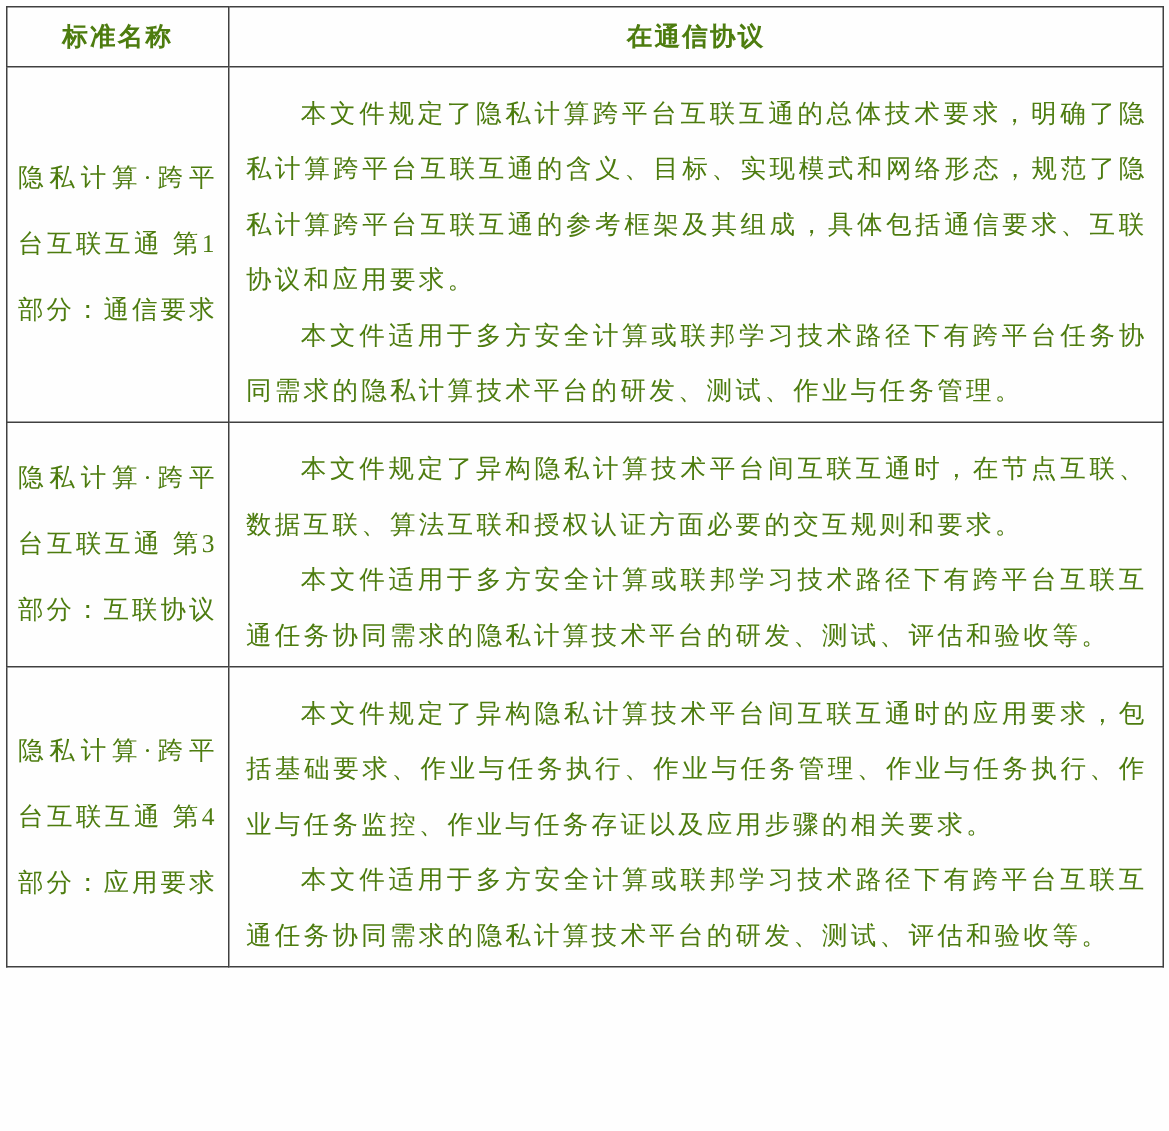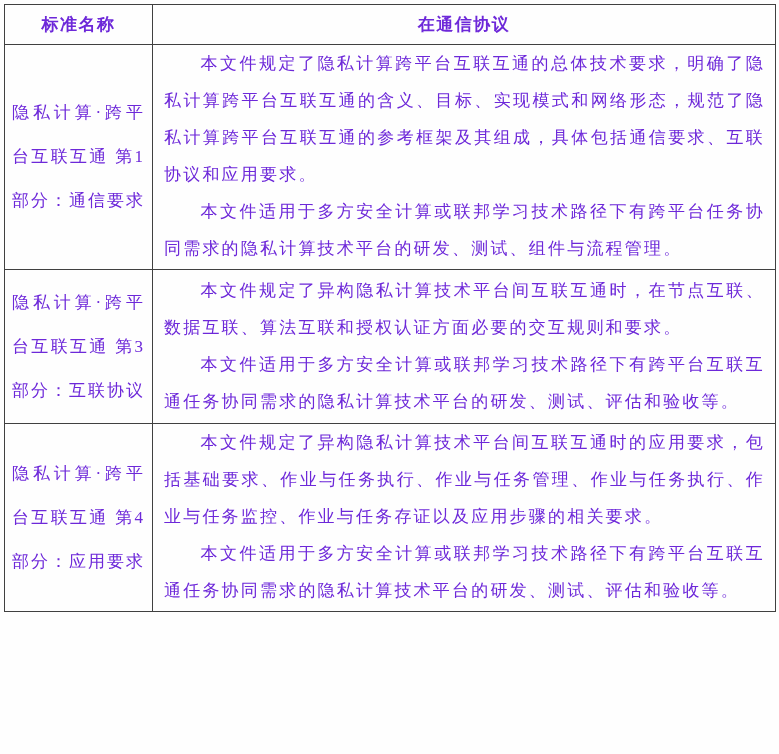--- a/index.html
+++ b/index.html
@@ -22,21 +22,21 @@
   }
   table.std-table {
     border-collapse: collapse;
     table-layout: fixed;
     width: 771px;
   }
   col.c1 { width: 148px; }
   col.c2 { width: 623px; }
   th, td {
     border: 1px solid #404040;
-    color: #6d28d9;
+    color: #4d7c0f;
     box-sizing: border-box;
   }
   th {
     font-family: "Liberation Sans", sans-serif;
     font-weight: 600;
     font-size: 17px;
     letter-spacing: 1.5px;
     text-align: center;
     vertical-align: middle;
   }
@@ -48,21 +48,21 @@
   td.name-cell {
     font-size: 17px;
     line-height: 44px;
     letter-spacing: 2px;
     padding: 0 7px;
     text-align: justify;
     text-justify: inter-ideograph;
     vertical-align: middle;
   }
   td.content-cell {
-    padding: 0 10px 2px 11px;
+    padding: 12px 10px 2px 11px;
     vertical-align: middle;
   }
   td.content-cell p {
     margin: 0;
     font-size: 17px;
     line-height: 37px;
     letter-spacing: 2.2px;
     text-indent: 2.15em;
     text-align: justify;
     text-justify: inter-ideograph;
@@ -81,21 +81,21 @@
       <tr class="header-row">
         <th>标准名称</th>
         <th>在通信协议</th>
       </tr>
     </thead>
     <tbody>
       <tr class="r1">
         <td class="name-cell">隐私计算·跨平台互联互通 第1部分：通信要求</td>
         <td class="content-cell">
           <p>本文件规定了隐私计算跨平台互联互通的总体技术要求，明确了隐私计算跨平台互联互通的含义、目标、实现模式和网络形态，规范了隐私计算跨平台互联互通的参考框架及其组成，具体包括通信要求、互联协议和应用要求。</p>
-          <p>本文件适用于多方安全计算或联邦学习技术路径下有跨平台任务协同需求的隐私计算技术平台的研发、测试、组件与流程管理。</p>
+          <p>本文件适用于多方安全计算或联邦学习技术路径下有跨平台任务协同需求的隐私计算技术平台的研发、测试、作业与任务管理。</p>
         </td>
       </tr>
       <tr class="r3">
         <td class="name-cell">隐私计算·跨平台互联互通 第3部分：互联协议</td>
         <td class="content-cell">
           <p>本文件规定了异构隐私计算技术平台间互联互通时，在节点互联、数据互联、算法互联和授权认证方面必要的交互规则和要求。</p>
           <p>本文件适用于多方安全计算或联邦学习技术路径下有跨平台互联互通任务协同需求的隐私计算技术平台的研发、测试、评估和验收等。</p>
         </td>
       </tr>
       <tr class="r4">

